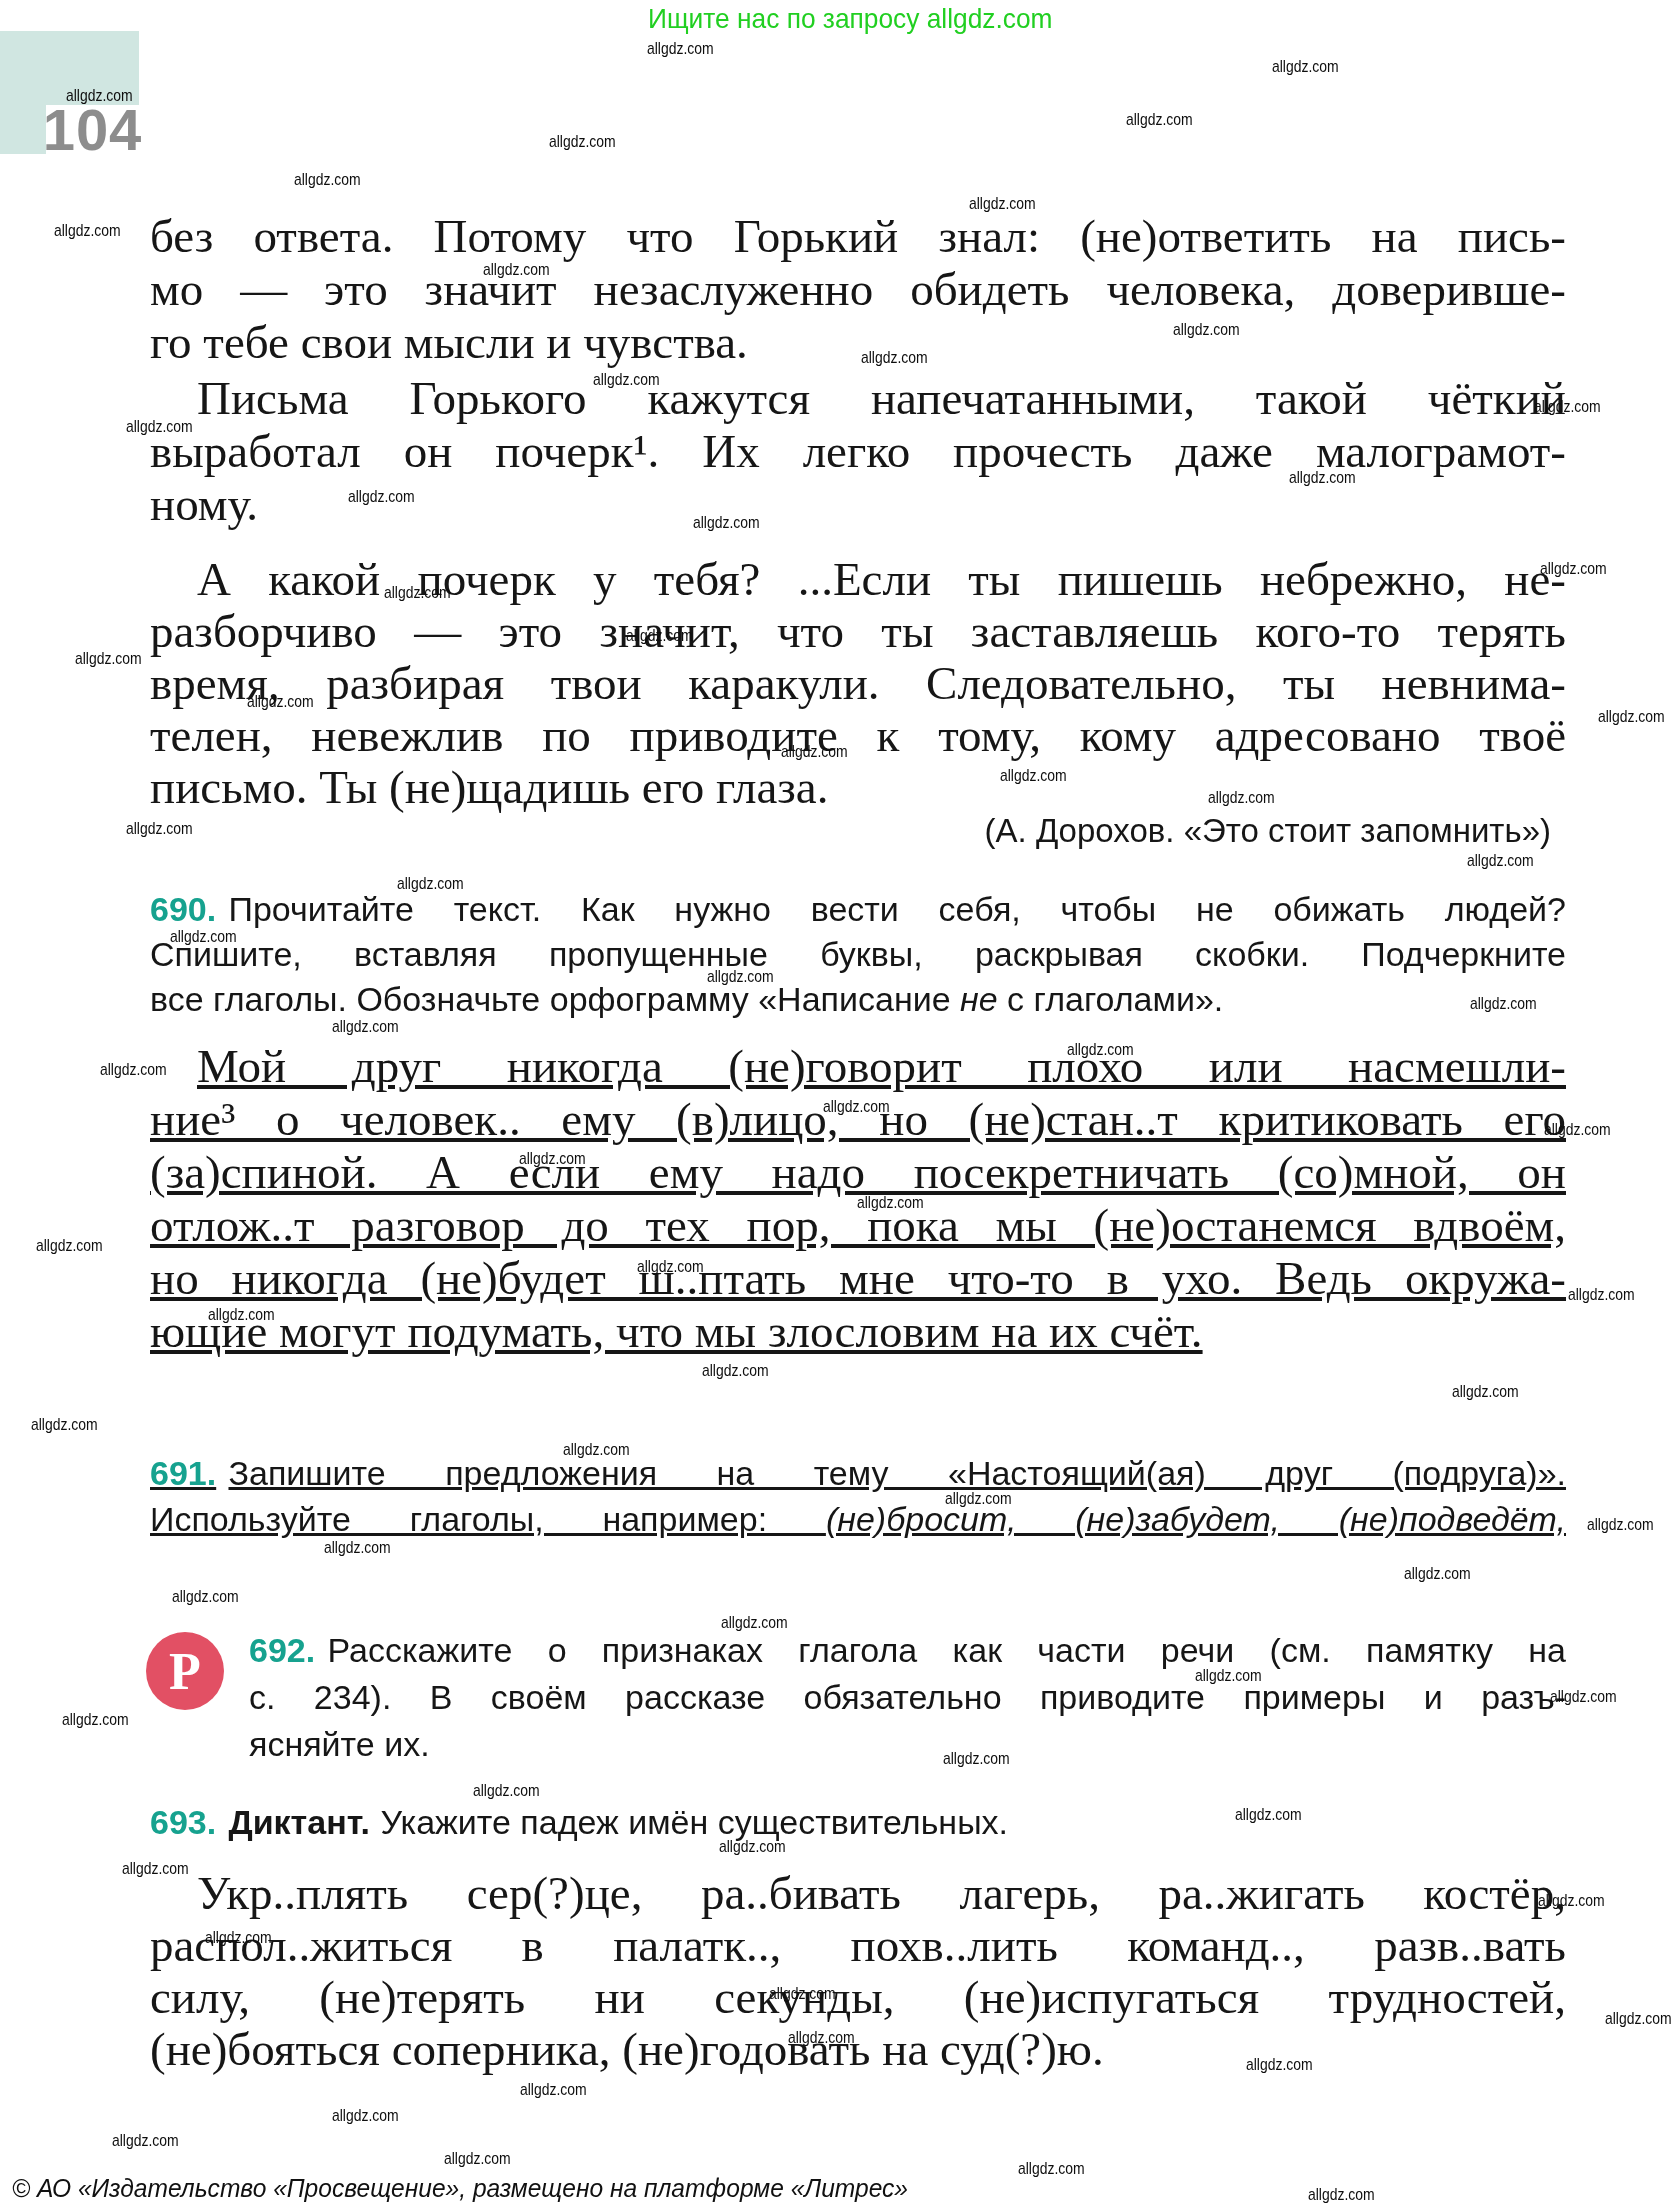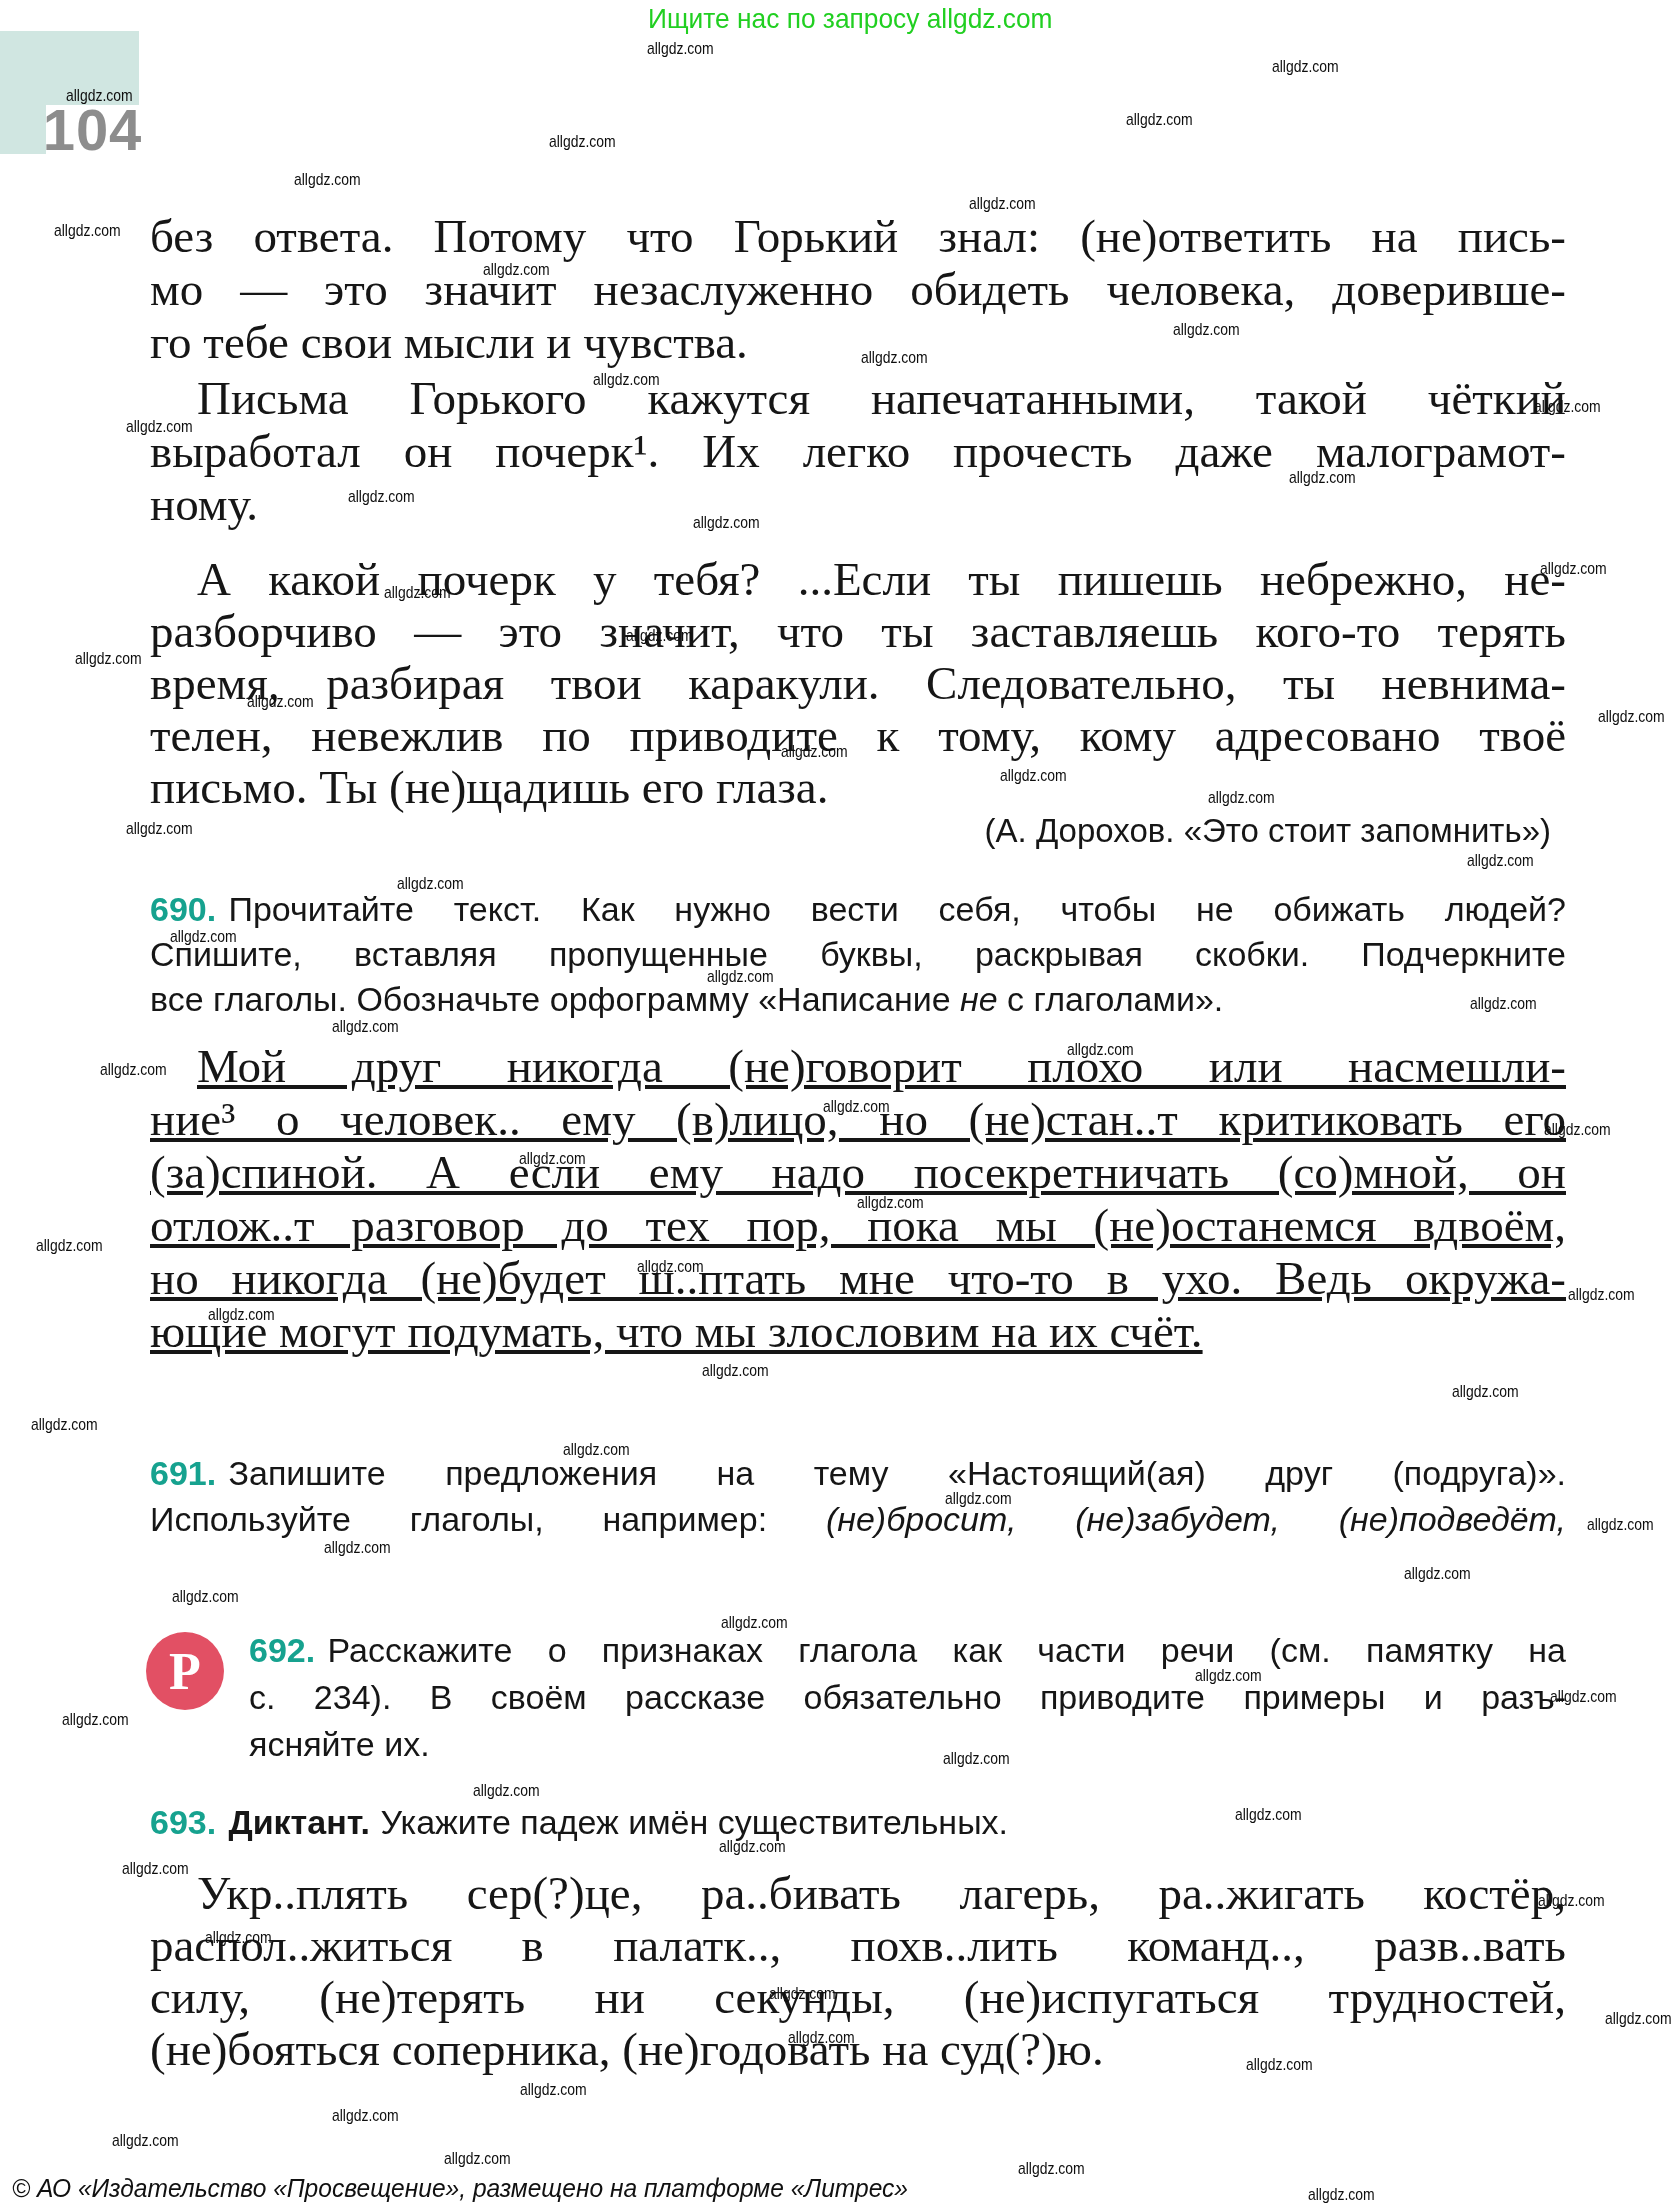--- a/index.html
+++ b/index.html
@@ -166,21 +166,21 @@
 
   <div class="para txt" style="top:1040px;line-height:53px;text-decoration:underline;">
     <div class="ln ind">Мой друг никогда (не)говорит плохо или насмешли-</div>
     <div class="ln">ние³ о человек.. ему (в)лицо, но (не)стан..т критиковать его</div>
     <div class="ln">(за)спиной. А если ему надо посекретничать (со)мной, он</div>
     <div class="ln">отлож..т разговор до тех пор, пока мы (не)останемся вдвоём,</div>
     <div class="ln">но никогда (не)будет ш..птать мне что-то в ухо. Ведь окружа-</div>
     <div class="last">ющие могут подумать, что мы злословим на их счёт.</div>
   </div>
 
-  <div class="instr txt" style="top:1450px;line-height:46px;">
+  <div class="instr txt" style="top:1450px;line-height:46px;text-decoration:underline;">
     <div class="ln"><span class="exnum">691.</span><span>Запишите предложения на тему «Настоящий(ая) друг (подруга)».</span></div>
     <div class="ln"><span>Используйте глаголы, например: </span><span class="it">(не)бросит, (не)забудет, (не)подведёт,</span></div>
   </div>
 
   <div class="badge">Р</div>
   <div class="instr txt" style="top:1627px;left:249px;width:1317px;line-height:47px;">
     <div class="ln"><span class="exnum">692.</span><span>Расскажите о признаках глагола как части речи (см. памятку на</span></div>
     <div class="ln">с. 234). В своём рассказе обязательно приводите примеры и разъ-</div>
     <div class="last">ясняйте их.</div>
   </div>

